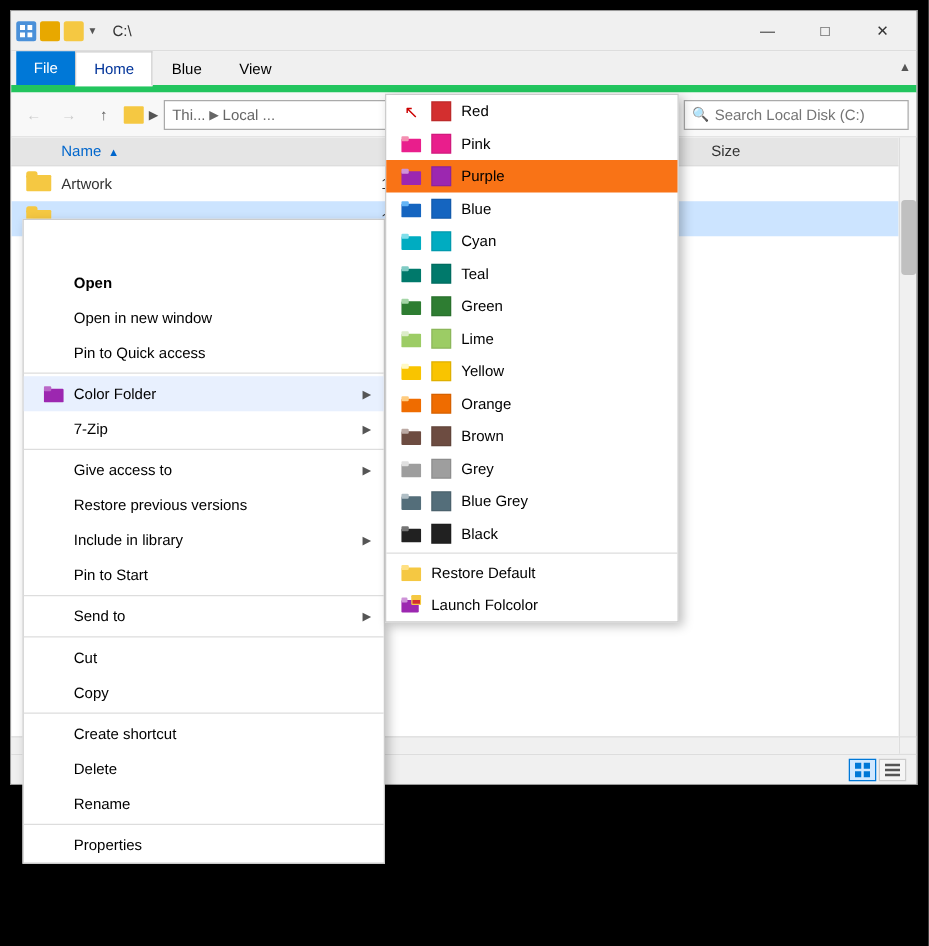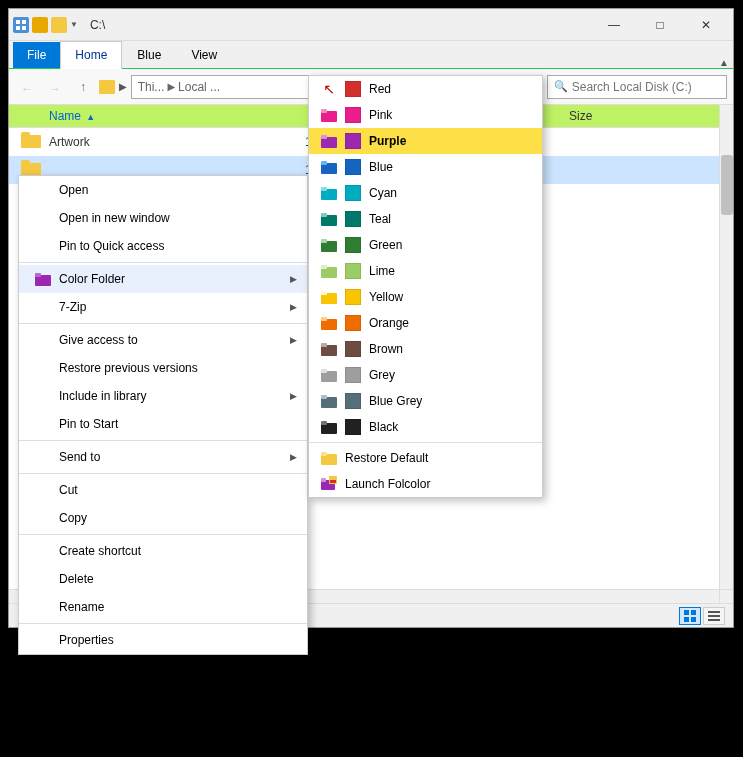--- a/index.html
+++ b/index.html
@@ -56,22 +56,21 @@
       color: #333;
     }
 
     
     .ribbon {
       flex-shrink: 0;
       background: #f0f0f0;
     }
     .ribbon-tabs {
       display: flex;
-      align-items: flex-end;
-      border-bottom: 1px solid #22c55e;
+      border-bottom: 6px solid #22c55e;
       padding-left: 4px;
     }
     .ribbon-tab {
       padding: 6px 14px;
       font-size: 12px;
       cursor: pointer;
       border: 1px solid transparent;
       margin-bottom: -1px;
     }
     .ribbon-tab.active {
@@ -163,21 +162,21 @@
     
     .file-list {
       flex: 1;
       overflow-y: auto;
       background: #fff;
     }
     .file-list-header {
       display: flex;
       border-bottom: 1px solid #ddd;
       padding: 4px 0;
-      background: #bef264;
+      background: #e5e5e5;
       position: sticky;
       top: 0;
     }
     .col-name { width: 300px; padding-left: 40px; font-size: 12px; color: #0066cc; cursor: pointer; }
     .col-date { width: 160px; font-size: 12px; color: #0066cc; cursor: pointer; }
     .col-type { width: 100px; font-size: 12px; color: #333; }
     .col-size { width: 80px; font-size: 12px; color: #333; }
     .sort-arrow { font-size: 9px; margin-left: 2px; }
 
     .file-row {
@@ -296,21 +295,21 @@
       font-size: 12px;
     }
     .ctx-item {
       padding: 6px 16px;
       cursor: pointer;
       display: flex;
       align-items: center;
       gap: 8px;
       position: relative;
     }
-    .ctx-item.bold { font-weight: normal; }
+    .ctx-item.bold { font-weight: bold; margin-top: 36px; }
     .ctx-item.has-sub::after {
       content: '▶';
       position: absolute;
       right: 10px;
       font-size: 9px;
       color: #555;
     }
     .ctx-separator {
       height: 1px;
       background: #ddd;
@@ -338,21 +337,21 @@
       z-index: 101;
       font-size: 12px;
     }
     .color-item {
       padding: 5px 12px;
       cursor: pointer;
       display: flex;
       align-items: center;
       gap: 8px;
     }
-    .color-item.selected-color { background: #fde047; font-weight: bold; }
+    .color-item.selected-color { background: #f97316; }
     .color-swatch {
       width: 16px;
       height: 16px;
       flex-shrink: 0;
       border: 1px solid rgba(0,0,0,0.1);
     }
     .color-separator {
       height: 1px;
       background: #ddd;
       margin: 2px 0;

